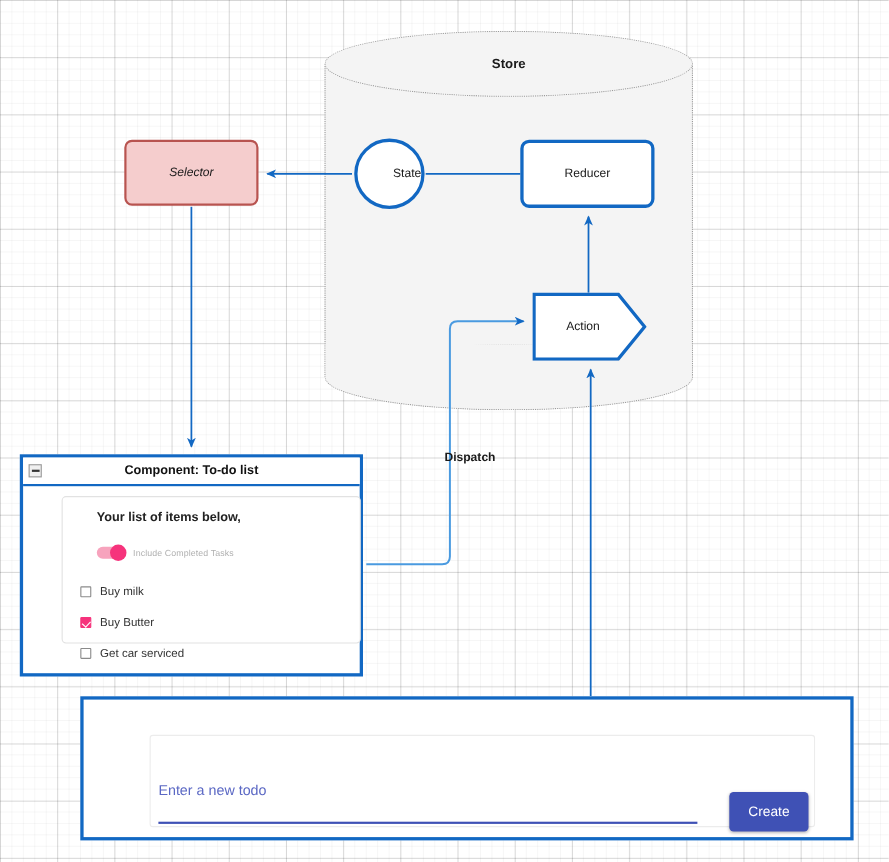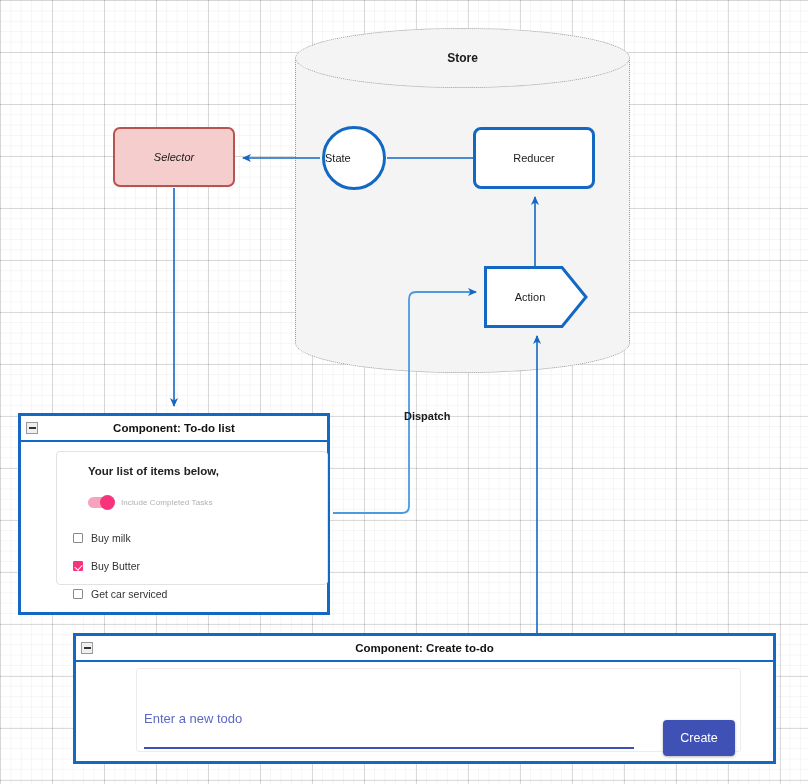--- a/index.html
+++ b/index.html
@@ -117,21 +117,21 @@
     left: 322px;
     top: 126px;
     width: 64px;
     height: 64px;
     background: #ffffff;
     border: 3px solid #1268c3;
     border-radius: 50%;
     box-sizing: border-box;
     display: flex;
     align-items: center;
-    justify-content: flex-start;
+    justify-content: flex-end;
     font-size: 11px;
     color: #1a1a1a;
   }
   .node-reducer {
     position: absolute;
     left: 473px;
     top: 127px;
     width: 122px;
     height: 62px;
     background: #ffffff;
@@ -431,26 +431,20 @@
         </div>
         <div class="todo-item">
           <span class="cb"></span>
           <span>Get car serviced</span>
         </div>
       </div>
     </div>
   </div>
 
   <div class="component comp-create">
-    <div class="component-header">
-      <span class="collapse-icon">
-          <i></i>
-        </span>
-      <span class="component-title">Component: Create to-do</span>
-    </div>
     <div class="create-body">
       <div class="create-card"></div>
       <div class="field-label">Enter a new todo</div>
       <div class="field-line"></div>
       <button class="create-btn">Create</button>
     </div>
   </div>
 
 </div>
 

